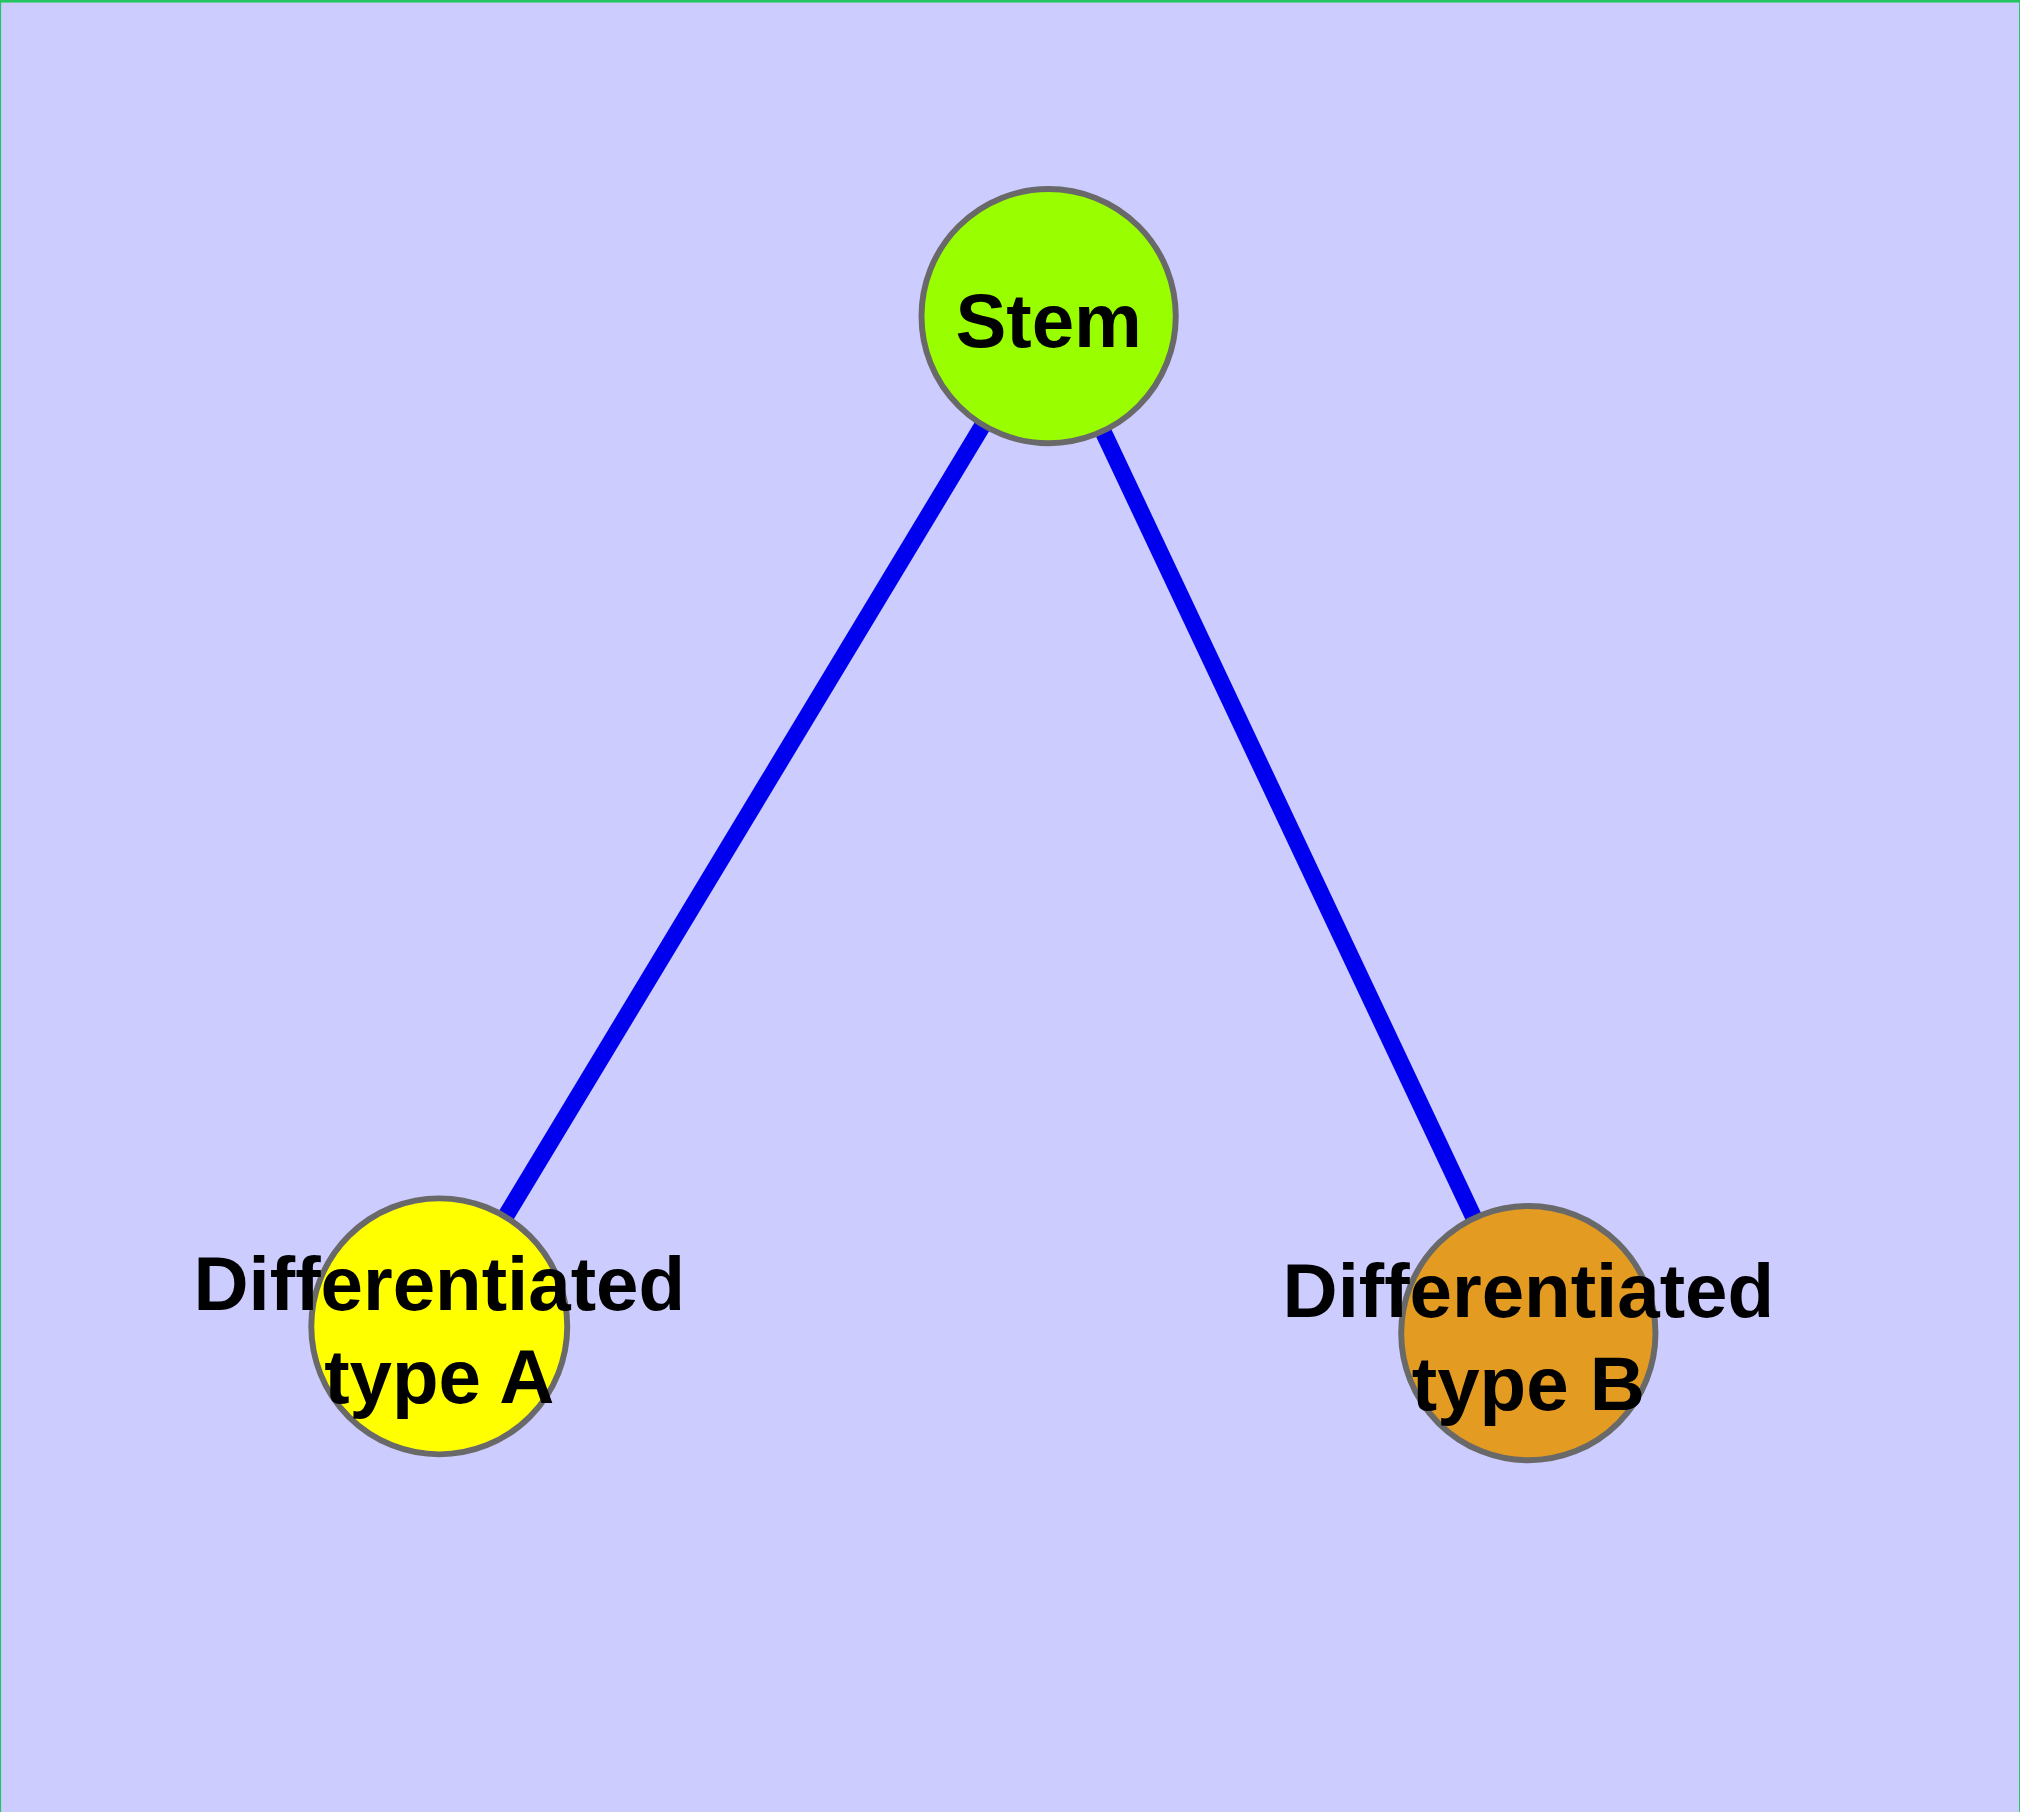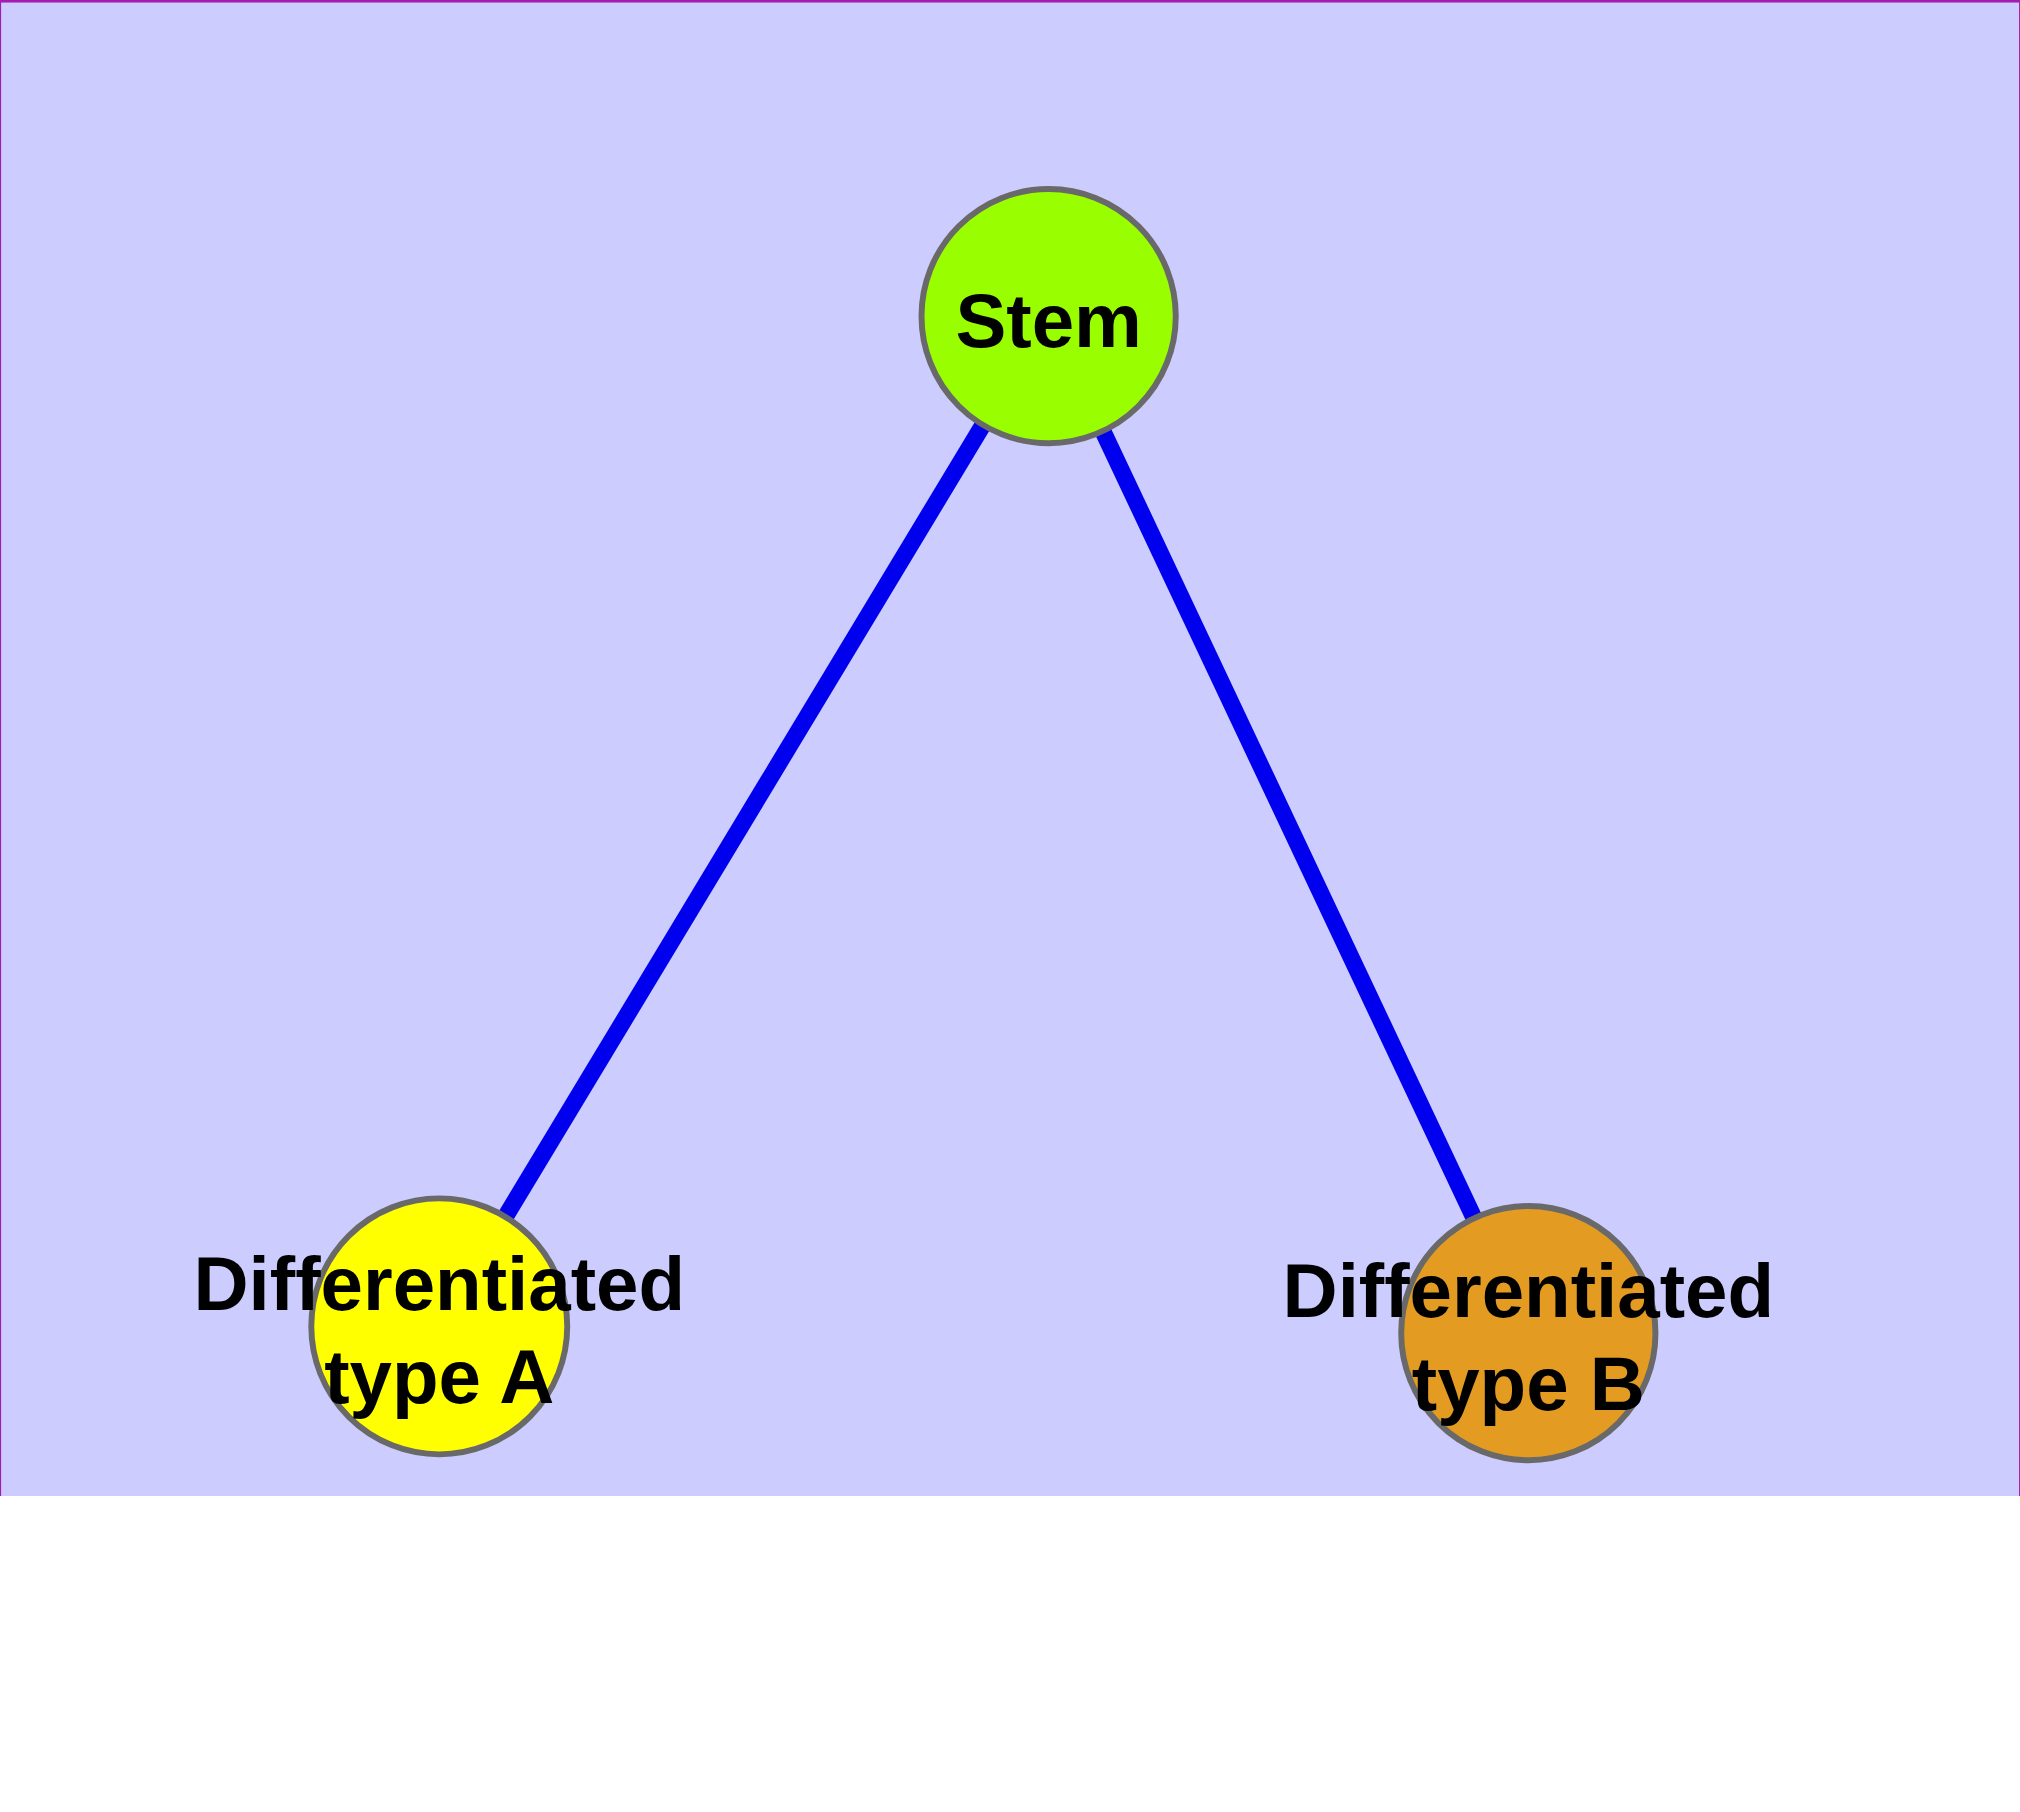--- a/index.html
+++ b/index.html
@@ -4,22 +4,22 @@
 <style>
   html, body {
     margin: 0;
     padding: 0;
     background: #ffffff;
     font-family: "Liberation Sans", sans-serif;
   }
   .stage {
     position: relative;
     width: 2021px;
-    height: 1496px;
-    background: #a21caf;
+    height: 1812px;
+    background: #22c55e;
     overflow: hidden;
   }
   svg.graph {
     position: absolute;
     left: 0;
     top: 0;
     display: block;
   }
   .node-label {
     font-family: "Liberation Sans", sans-serif;

